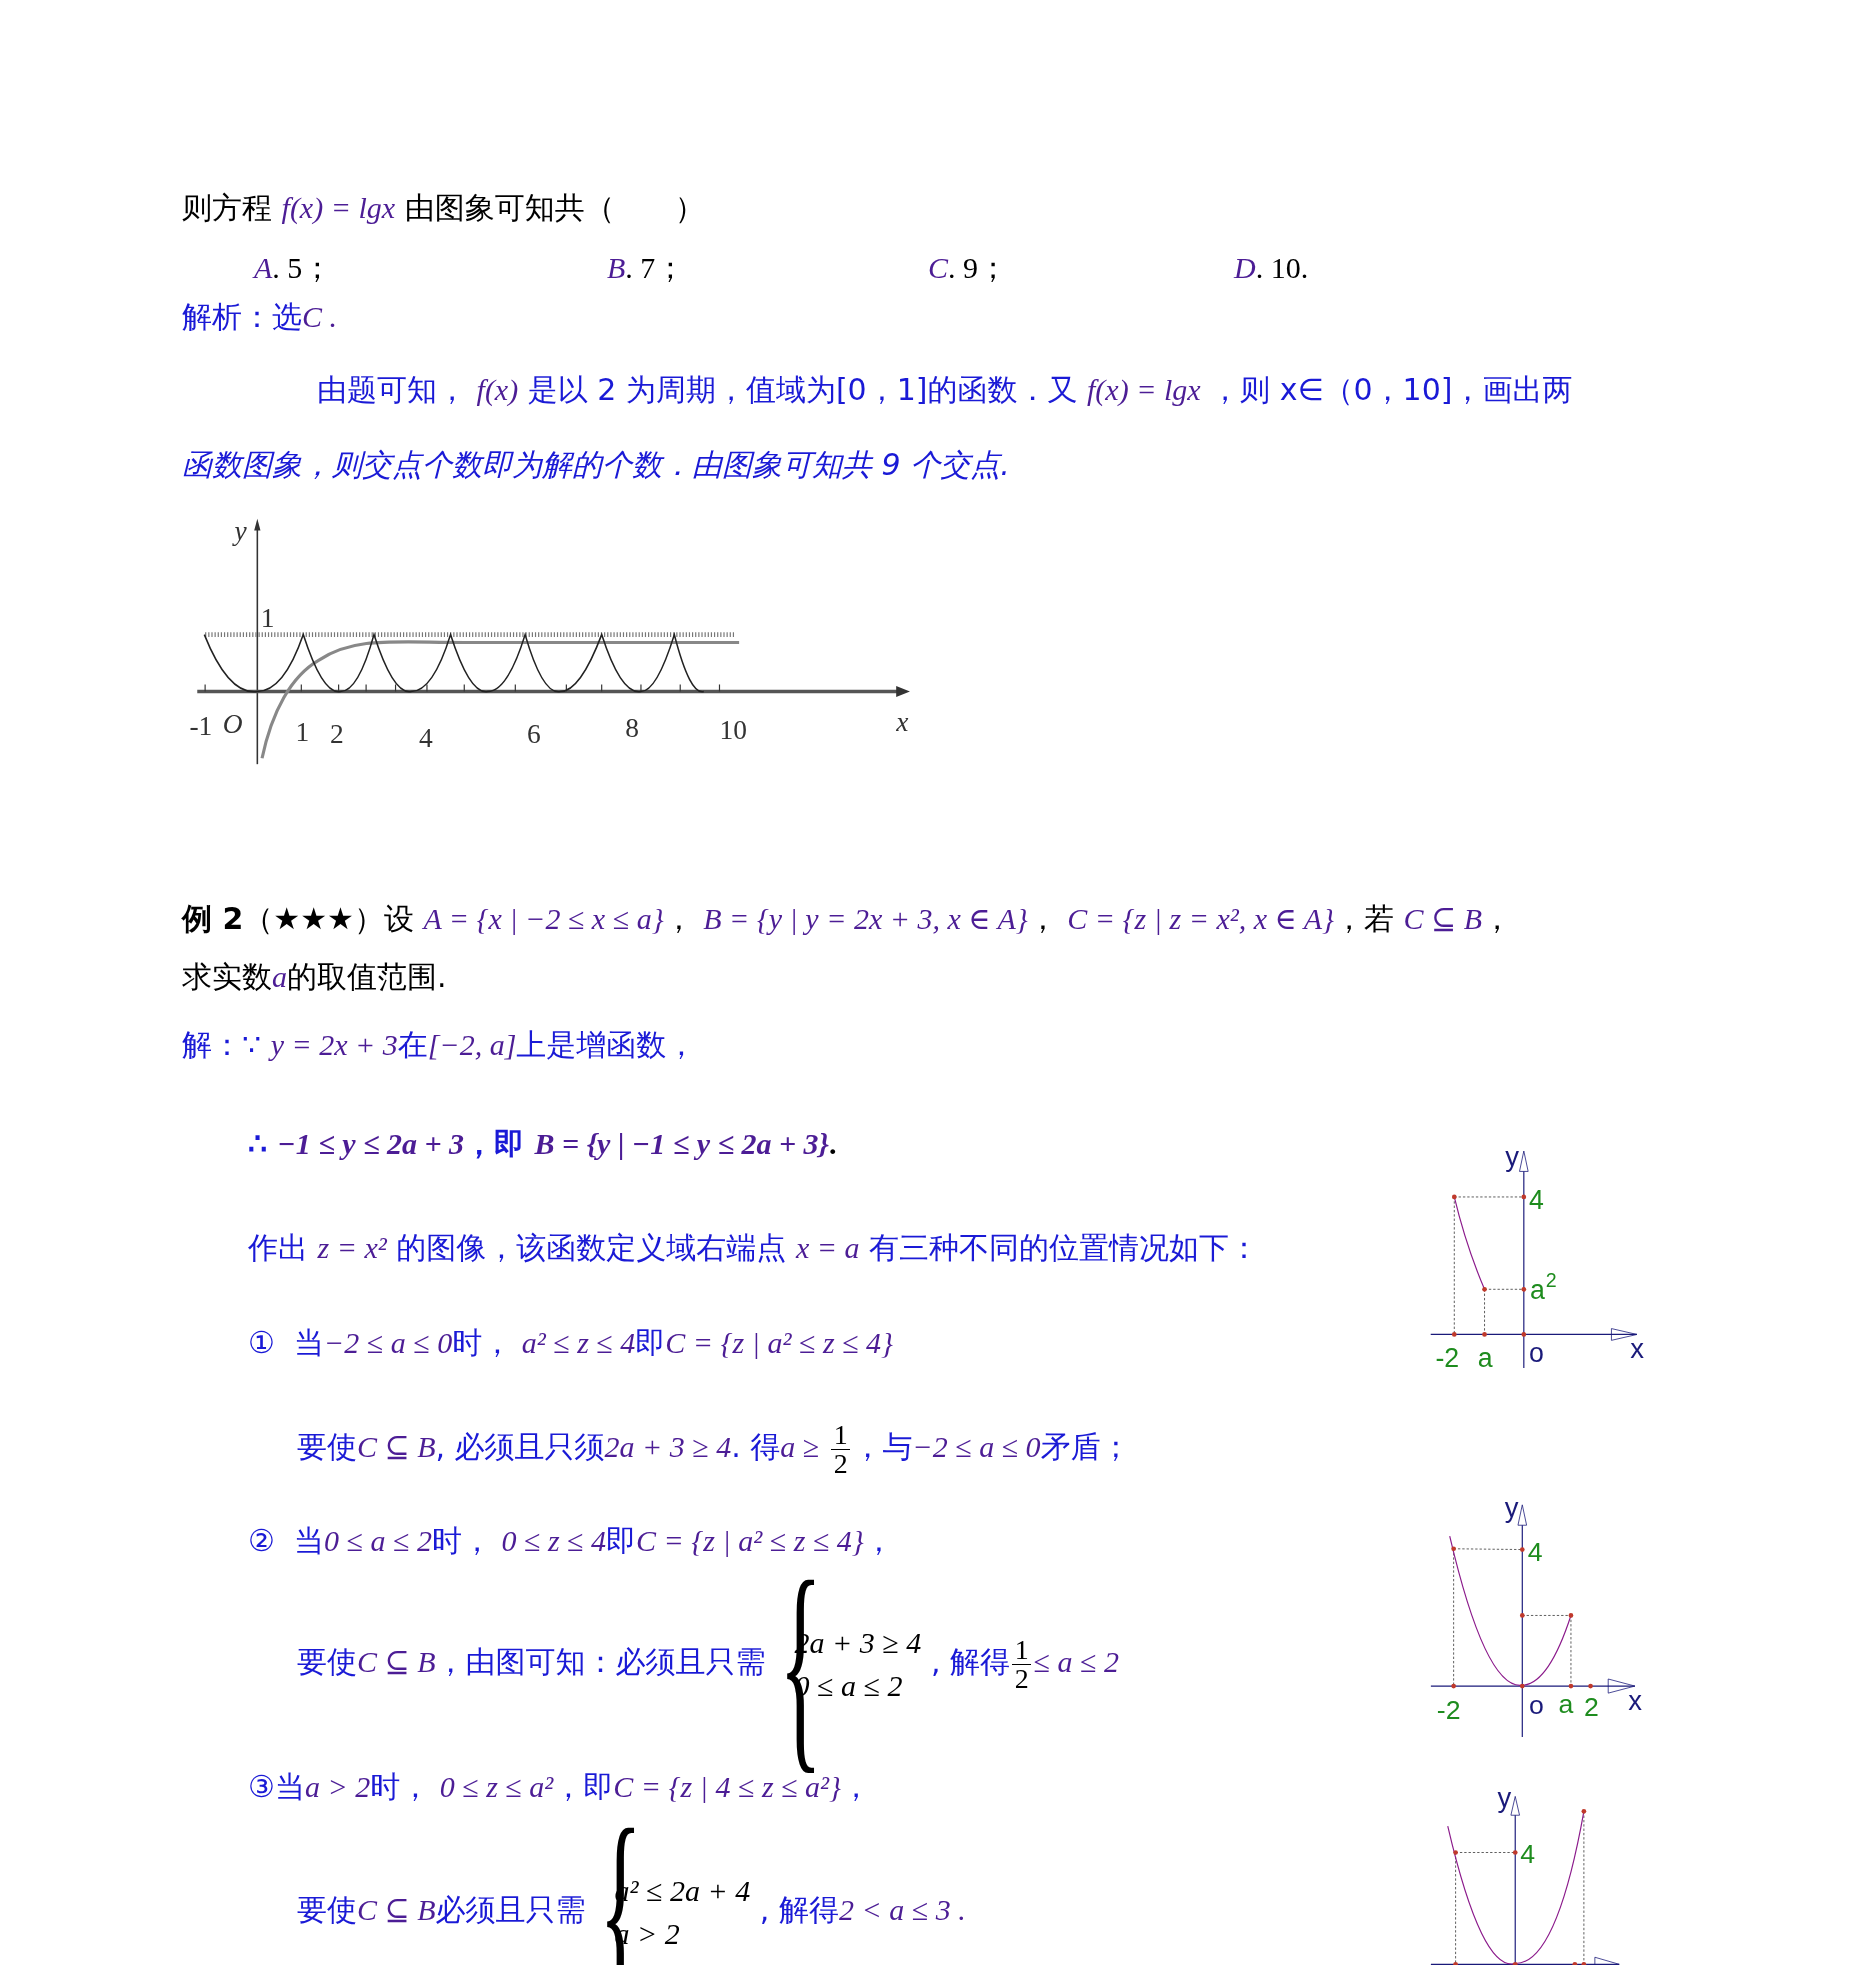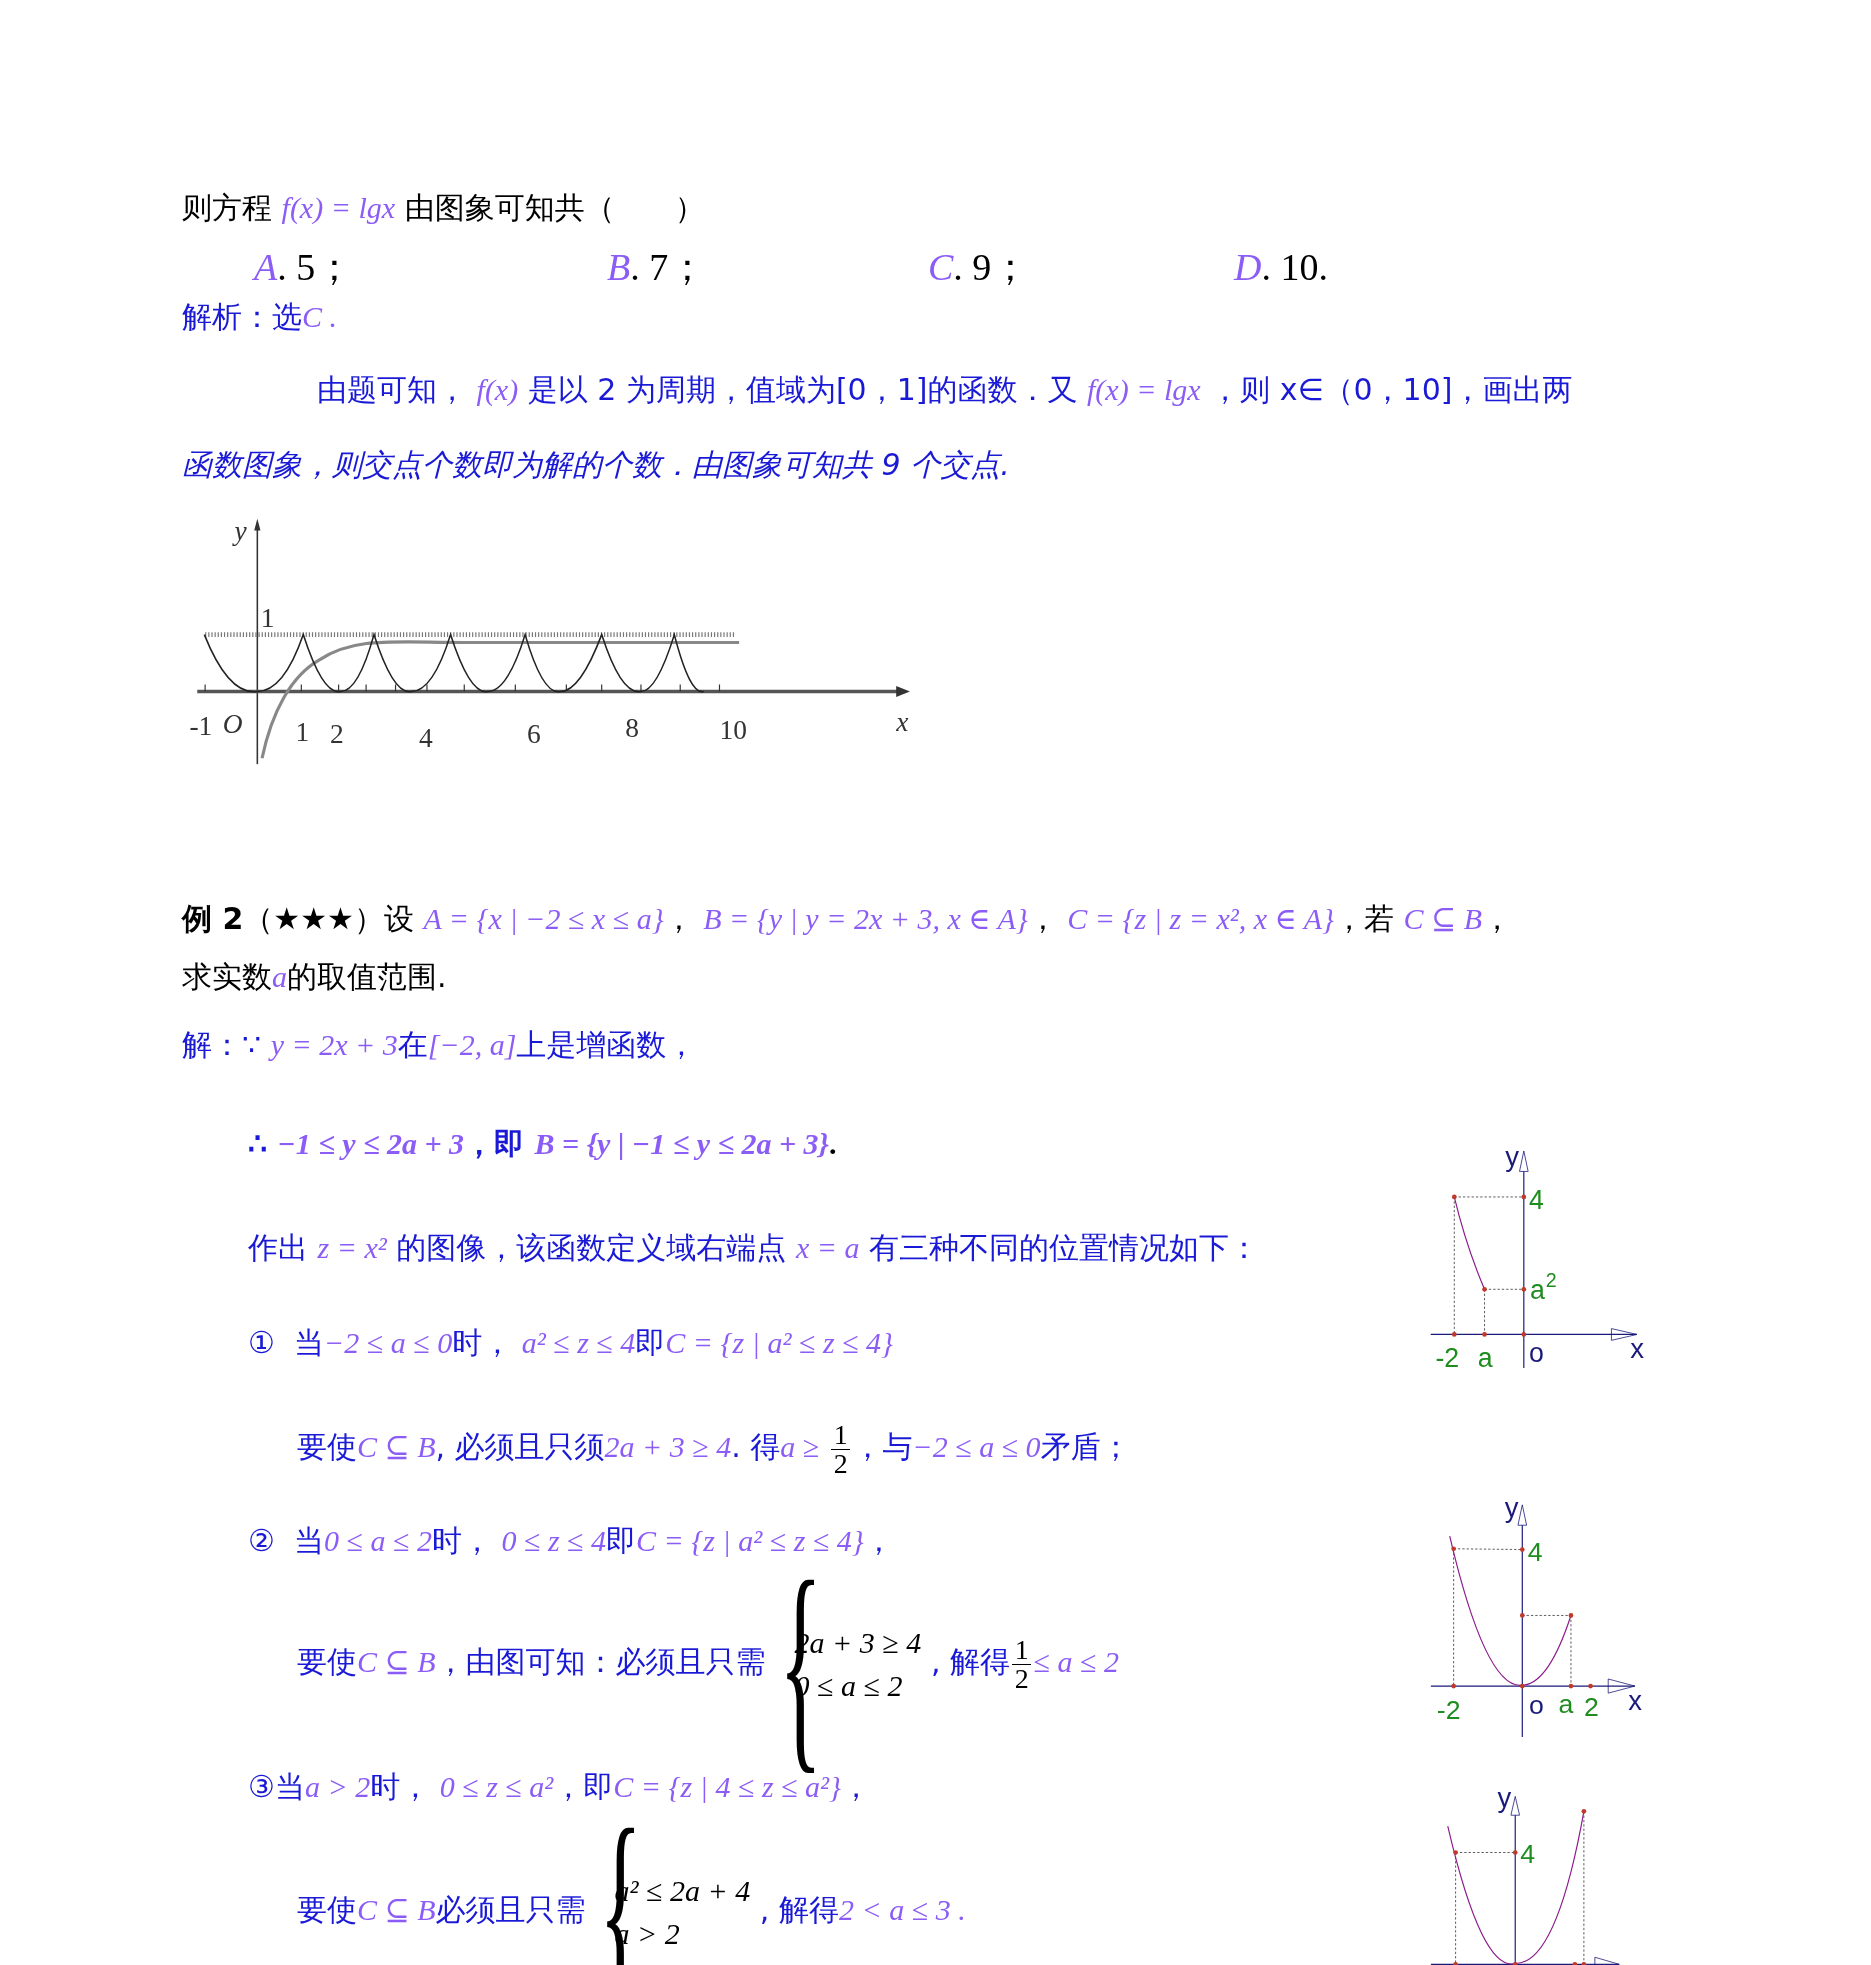--- a/index.html
+++ b/index.html
@@ -1,23 +1,23 @@
 <!DOCTYPE html>
 <html style="font-size:6.3px"><head>
 <meta charset="utf-8">
 <style>
   html, body { margin:0; padding:0; background:#ffffff; }
   body { width:1872px; height:2647px; position:relative; overflow:hidden;
          font-family:"DejaVu Serif","Liberation Serif",serif; color:#000; }
   .ln { position:absolute; white-space:nowrap; font-size:30px; line-height:39px; }
   .blue { color:#1a1ad6; }
-  .k { color:#8b5cf6; font-family:"Liberation Serif","DejaVu Serif",serif; font-style:italic; }
+  .k { color:#4c1d95; font-family:"Liberation Serif","DejaVu Serif",serif; font-style:italic; }
   .m { color:#000; font-family:"Liberation Serif","DejaVu Serif",serif; }
   .cn { font-family:"DejaVu Sans","Liberation Sans",sans-serif; }
-  .opt { position:absolute; font-size:38px; line-height:39px; }
+  .opt { position:absolute; font-size:30px; line-height:39px; }
   .frac { display:inline-block; vertical-align:middle; text-align:center; font-family:"Liberation Serif",serif; color:#000; line-height:1; margin:0 2.4px; }
   .frac span { display:block; font-size:28px; }
   .frac .num { border-bottom:1.6px solid #000; padding:0 2.4px; }
   .brace { display:inline-block; vertical-align:middle; position:relative; padding-left:15.7px; margin-left:3.9px; }
   .brace::before { content:"{"; position:absolute; left:0; top:50%; transform:translateY(-50%) scaleY(2.6); font-size:90px; font-family:"Liberation Serif",serif; color:#000; }
   .brace div { font-family:"Liberation Serif",serif; color:#000; font-size:30px; line-height:43px; }
   svg text { font-family:"Liberation Sans",sans-serif; }
   .serifsvg text { font-family:"Liberation Serif",serif; }
 </style>
 </head>

